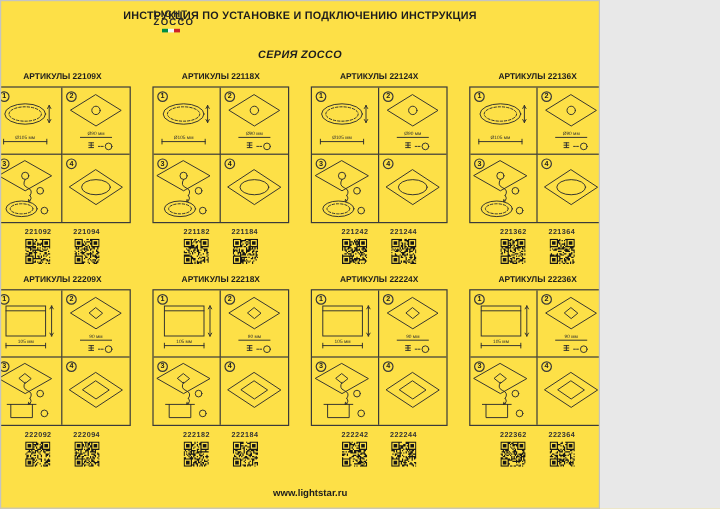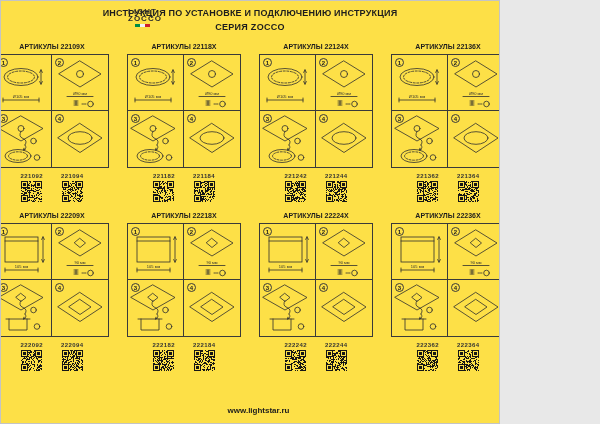--- a/index.html
+++ b/index.html
@@ -5,21 +5,21 @@
   * { margin:0; padding:0; box-sizing:border-box; }
   body { background:#e8e8e8; font-family:"Liberation Sans", sans-serif; color:#1d1d1d; }
   .page { width:500px; height:424px; background:#fde047; position:relative; border:1px solid #c4c4c4; overflow:hidden; }
 
   .header { padding-top:7px; text-align:center; position:relative; }
   .logo { position:absolute; left:127px; top:7px; width:28px; text-align:center; }
   .logo-line { font-size:8px; line-height:7px; font-weight:bold; letter-spacing:1px; color:#2a2a2a; }
   .logo-flag { width:15px; height:3px; margin:2px auto 0; display:flex; }
   .logo-flag span { flex:1; height:100%; }
   .title1 { font-size:9px; font-weight:bold; letter-spacing:0.2px; }
-  .title2 { font-size:9px; font-weight:bold; margin-top:4px; letter-spacing:0.3px; }
+  .title2 { font-size:9px; font-weight:bold; margin-top:22px; letter-spacing:0.3px;font-style:italic; }
 
   .grid { margin-top:11px; display:grid; grid-template-columns:repeat(4,121px); gap:10px 11px; justify-content:center; }
   .panel-header { text-align:center; font-size:7px; font-weight:bold; margin-bottom:4px; white-space:nowrap; }
   .step-box { width:114px; height:114px; margin:0 auto; border:1px solid #3a3a3a; display:grid;
               grid-template-columns:56px 56px; grid-template-rows:56px 56px; }
   .cell { position:relative; }
   .cell:nth-child(1) { border-right:1px solid #3a3a3a; border-bottom:1px solid #3a3a3a; }
   .cell:nth-child(2) { border-bottom:1px solid #3a3a3a; }
   .cell:nth-child(3) { border-right:1px solid #3a3a3a; }
   .stepnum { position:absolute; top:3px; left:3px; width:9px; height:9px; border:1px solid #3a3a3a;

